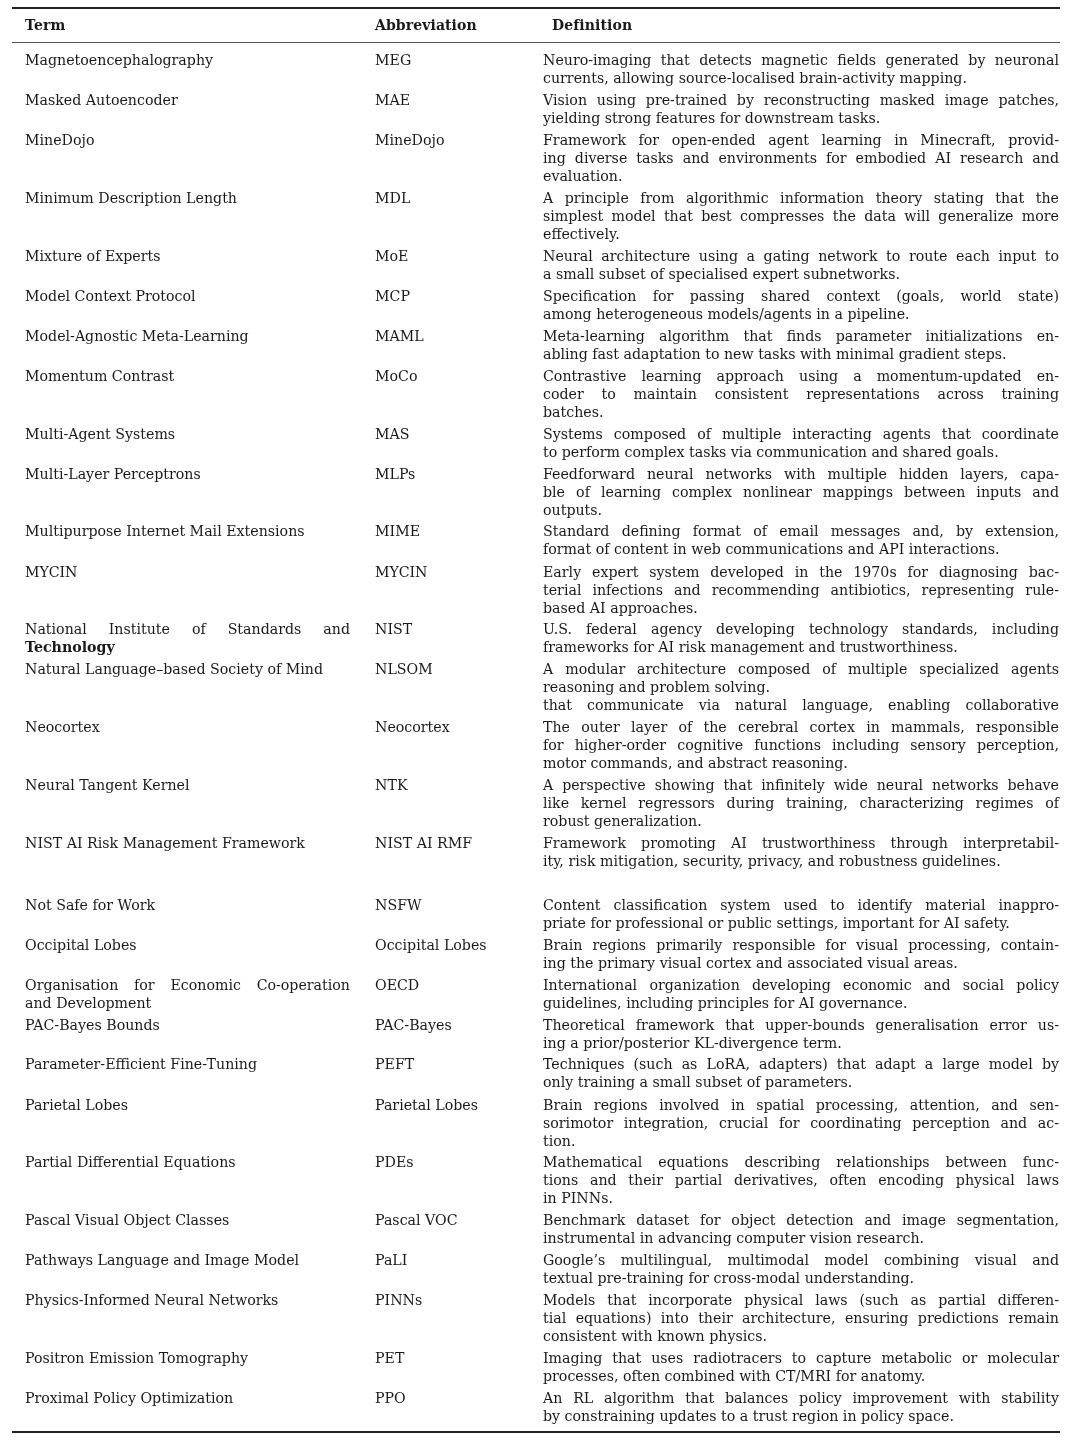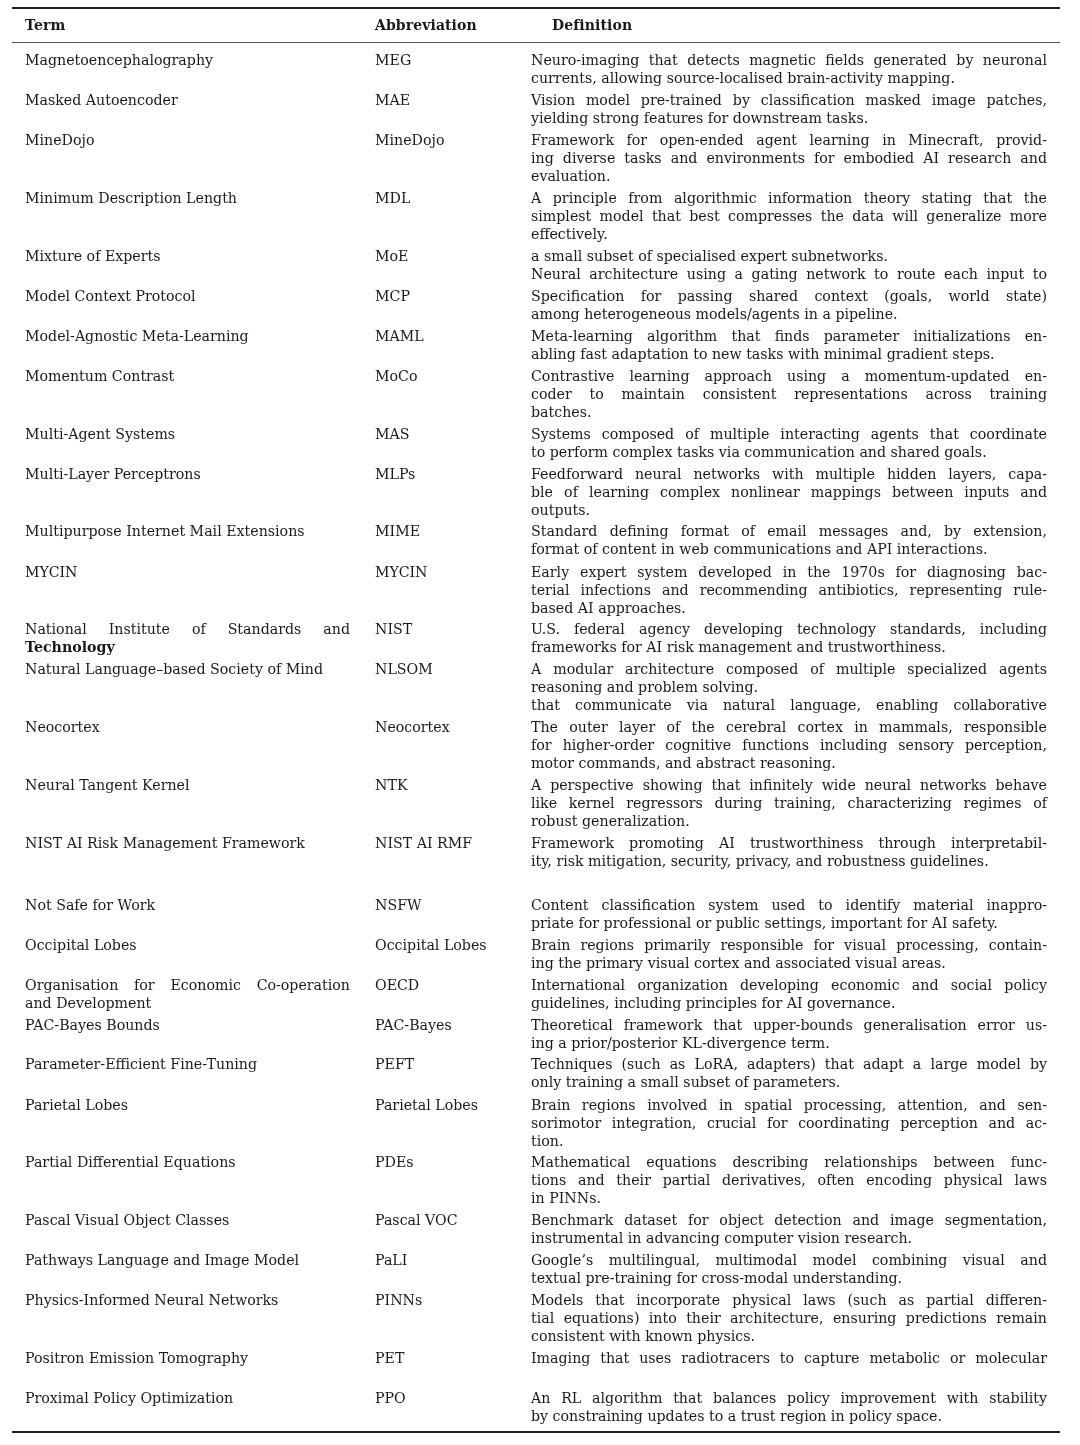--- a/index.html
+++ b/index.html
@@ -6,21 +6,21 @@
   body { width: 1080px; height: 1445px; position: relative; overflow: hidden;
          font-family: "DejaVu Serif", "Liberation Serif", serif; color: #1a1a1a; }
   .rule-top { position: absolute; left: 12px; width: 1048px; top: 7px; height: 2px; background: #222; }
   .rule-mid { position: absolute; left: 12px; width: 1048px; top: 42px; height: 1px; background: #555; }
   .rule-bot { position: absolute; left: 12px; width: 1048px; top: 1431px; height: 2px; background: #222; }
   .hdr { position: absolute; top: 17px; font-weight: bold; font-size: 14px; letter-spacing: 0.1px; }
   .row { position: absolute; left: 0; width: 1080px; }
   .cell { position: absolute; top: 0; font-size: 14.2px; line-height: 18px; white-space: pre-line; }
   .term { left: 25px; width: 325px; }
   .abbr { left: 375px; width: 150px; }
-  .def  { left: 531px; width: 516px; text-align: justify; text-align-last: left; }
+  .def  { left: 543px; width: 516px; text-align: justify; text-align-last: left; }
   .def .ln { display: block; text-align: justify; text-align-last: justify; white-space: nowrap; }
   .def .ln.last { text-align-last: left; }
 </style>
 </head>
 <body>
 
 <div>
   <div class="rule-top"></div>
   <div class="hdr" style="left:25px">Term</div>
   <div class="hdr" style="left:375px">Abbreviation</div>
@@ -28,36 +28,36 @@
   <div class="rule-mid"></div>
   <div id="rows">
       <div class="row" style="top: 51px;">
         <div class="cell term">Magnetoencephalography</div>
         <div class="cell abbr">MEG</div>
         <div class="cell def"><span class="ln">Neuro-imaging that detects magnetic fields generated by neuronal</span><span class="ln last">currents, allowing source-localised brain-activity mapping.</span></div>
       </div>
       <div class="row" style="top: 91px;">
         <div class="cell term">Masked Autoencoder</div>
         <div class="cell abbr">MAE</div>
-        <div class="cell def"><span class="ln">Vision model pre-trained by classification masked image patches,</span><span class="ln last">yielding strong features for downstream tasks.</span></div>
+        <div class="cell def"><span class="ln">Vision using pre-trained by reconstructing masked image patches,</span><span class="ln last">yielding strong features for downstream tasks.</span></div>
       </div>
       <div class="row" style="top: 131px;">
         <div class="cell term">MineDojo</div>
         <div class="cell abbr">MineDojo</div>
         <div class="cell def"><span class="ln">Framework for open-ended agent learning in Minecraft, provid-</span><span class="ln">ing diverse tasks and environments for embodied AI research and</span><span class="ln last">evaluation.</span></div>
       </div>
       <div class="row" style="top: 189px;">
         <div class="cell term">Minimum Description Length</div>
         <div class="cell abbr">MDL</div>
         <div class="cell def"><span class="ln">A principle from algorithmic information theory stating that the</span><span class="ln">simplest model that best compresses the data will generalize more</span><span class="ln last">effectively.</span></div>
       </div>
       <div class="row" style="top: 247px;">
         <div class="cell term">Mixture of Experts</div>
         <div class="cell abbr">MoE</div>
-        <div class="cell def"><span class="ln last">a small subset of specialised expert subnetworks.</span><span class="ln">Neural architecture using a gating network to route each input to</span></div>
+        <div class="cell def"><span class="ln">Neural architecture using a gating network to route each input to</span><span class="ln last">a small subset of specialised expert subnetworks.</span></div>
       </div>
       <div class="row" style="top: 287px;">
         <div class="cell term">Model Context Protocol</div>
         <div class="cell abbr">MCP</div>
         <div class="cell def"><span class="ln">Specification for passing shared context (goals, world state)</span><span class="ln last">among heterogeneous models/agents in a pipeline.</span></div>
       </div>
       <div class="row" style="top: 327px;">
         <div class="cell term">Model-Agnostic Meta-Learning</div>
         <div class="cell abbr">MAML</div>
         <div class="cell def"><span class="ln">Meta-learning algorithm that finds parameter initializations en-</span><span class="ln last">abling fast adaptation to new tasks with minimal gradient steps.</span></div>
@@ -158,21 +158,21 @@
         <div class="cell def"><span class="ln">Google’s multilingual, multimodal model combining visual and</span><span class="ln last">textual pre-training for cross-modal understanding.</span></div>
       </div>
       <div class="row" style="top: 1291px;">
         <div class="cell term">Physics-Informed Neural Networks</div>
         <div class="cell abbr">PINNs</div>
         <div class="cell def"><span class="ln">Models that incorporate physical laws (such as partial differen-</span><span class="ln">tial equations) into their architecture, ensuring predictions remain</span><span class="ln last">consistent with known physics.</span></div>
       </div>
       <div class="row" style="top: 1349px;">
         <div class="cell term">Positron Emission Tomography</div>
         <div class="cell abbr">PET</div>
-        <div class="cell def"><span class="ln">Imaging that uses radiotracers to capture metabolic or molecular</span></div>
+        <div class="cell def"><span class="ln">Imaging that uses radiotracers to capture metabolic or molecular</span><span class="ln last">processes, often combined with CT/MRI for anatomy.</span></div>
       </div>
       <div class="row" style="top: 1389px;">
         <div class="cell term">Proximal Policy Optimization</div>
         <div class="cell abbr">PPO</div>
         <div class="cell def"><span class="ln">An RL algorithm that balances policy improvement with stability</span><span class="ln last">by constraining updates to a trust region in policy space.</span></div>
       </div>
     </div>
   <div class="rule-bot"></div>
 </div>
 

